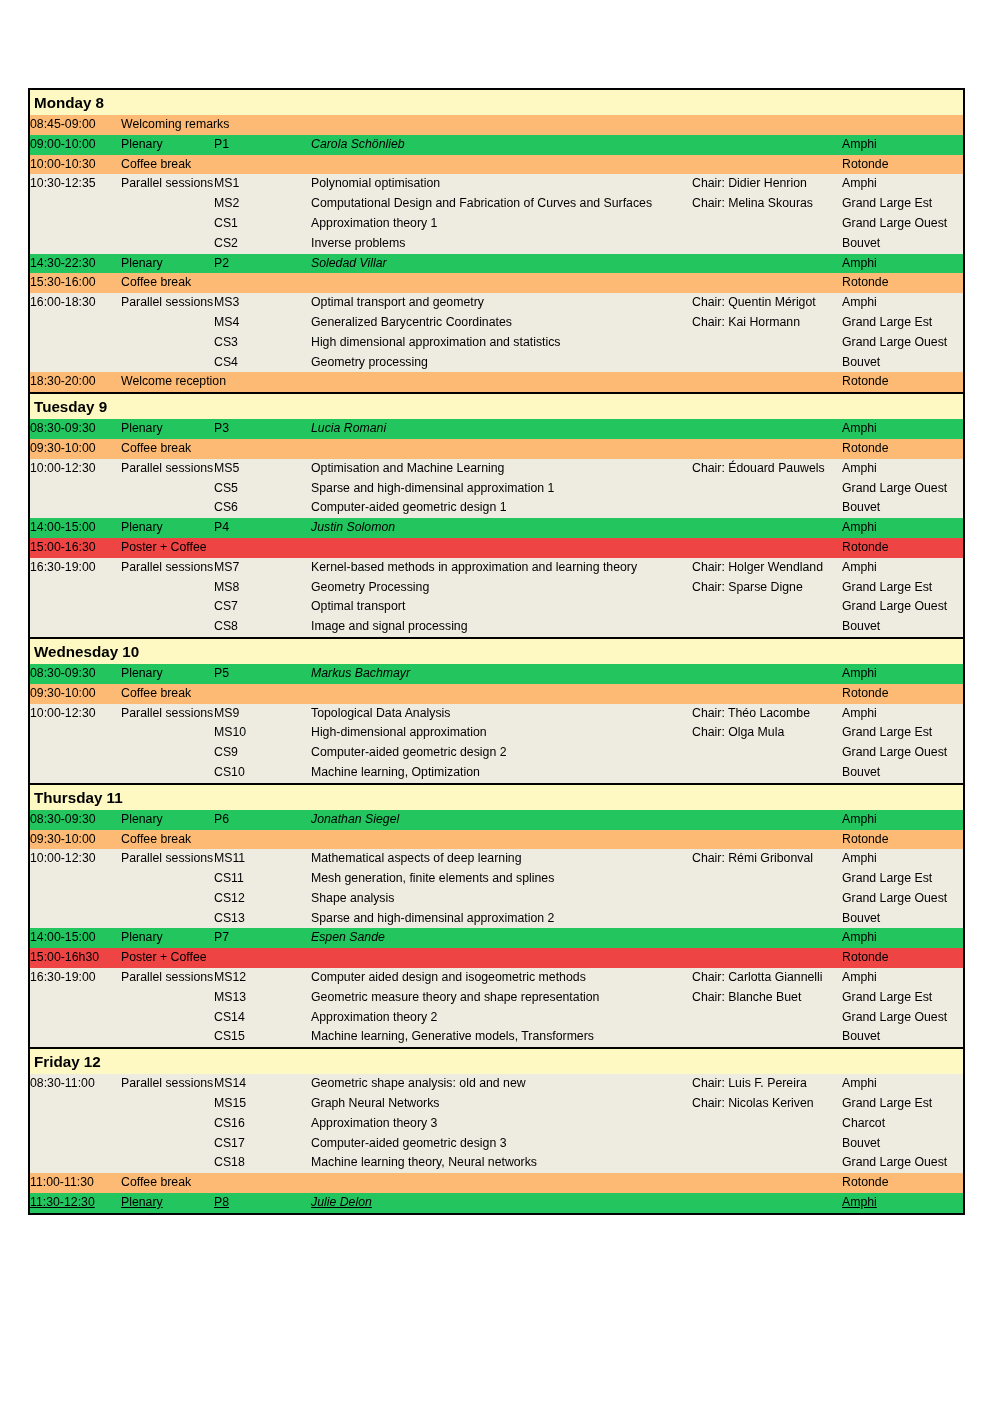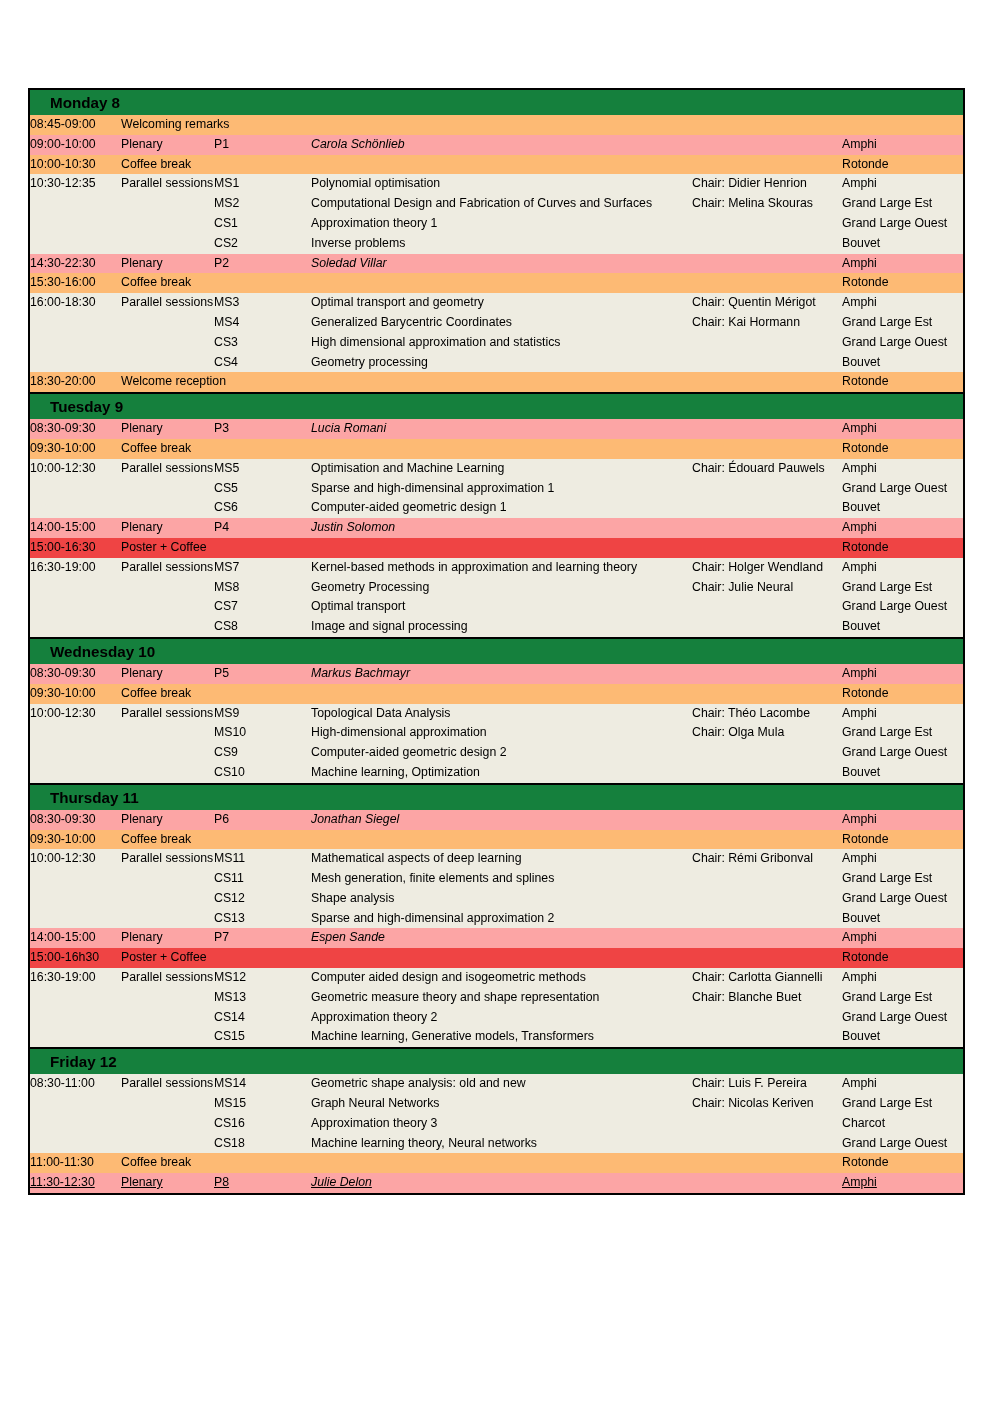--- a/index.html
+++ b/index.html
@@ -39,33 +39,33 @@
   
   col.c-time  { width: 92px; }
   col.c-type  { width: 93px; }
   col.c-code  { width: 97px; }
   col.c-title { width: 381px; }
   col.c-chair { width: 150px; }
   col.c-room  { width: 122px; }
 
   
   tr.day-header td {
-    background: #15803d;
+    background: #fef9c3;
     font-weight: bold;
     font-size: 15.2px;
     line-height: 25px;
     height: 25px;
-    padding-left: 20px;
+    padding-left: 4px;
     border-top: 2.5px solid #000;
   }
   tr.day-header.first td { border-top: 2.5px solid #000; }
 
   
   tr.tone-grey   td { background: #fdba74; }
-  tr.tone-blue   td { background: #fca5a5; }
+  tr.tone-blue   td { background: #22c55e; }
   tr.tone-cream  td { background: #eeece1; }
   tr.tone-peach  td { background: #ef4444; }
 
   td.cell-time  { padding-left: 4px; }
   td.cell-type  { padding-left: 2px; }
   td.cell-code  { padding-left: 2px; }
   td.cell-title { padding-left: 2px; }
   td.cell-chair { padding-left: 2px; }
   td.cell-room  { padding-left: 2px; }
 
@@ -268,21 +268,21 @@
           <td class="cell-code">MS7</td>
           <td class="cell-title">Kernel-based methods in approximation and learning theory</td>
           <td class="cell-chair">Chair: Holger Wendland</td>
           <td class="cell-room">Amphi</td>
         </tr>
         <tr class="tone-cream">
           <td class="cell-time"></td>
           <td class="cell-type"></td>
           <td class="cell-code">MS8</td>
           <td class="cell-title">Geometry Processing</td>
-          <td class="cell-chair">Chair: Julie Neural</td>
+          <td class="cell-chair">Chair: Sparse Digne</td>
           <td class="cell-room">Grand Large Est</td>
         </tr>
         <tr class="tone-cream">
           <td class="cell-time"></td>
           <td class="cell-type"></td>
           <td class="cell-code">CS7</td>
           <td class="cell-title">Optimal transport</td>
           <td class="cell-chair"></td>
           <td class="cell-room">Grand Large Ouest</td>
         </tr>
@@ -467,20 +467,28 @@
           <td class="cell-time"></td>
           <td class="cell-type"></td>
           <td class="cell-code">CS16</td>
           <td class="cell-title">Approximation theory 3</td>
           <td class="cell-chair"></td>
           <td class="cell-room">Charcot</td>
         </tr>
         <tr class="tone-cream">
           <td class="cell-time"></td>
           <td class="cell-type"></td>
+          <td class="cell-code">CS17</td>
+          <td class="cell-title">Computer-aided geometric design 3</td>
+          <td class="cell-chair"></td>
+          <td class="cell-room">Bouvet</td>
+        </tr>
+        <tr class="tone-cream">
+          <td class="cell-time"></td>
+          <td class="cell-type"></td>
           <td class="cell-code">CS18</td>
           <td class="cell-title">Machine learning theory, Neural networks</td>
           <td class="cell-chair"></td>
           <td class="cell-room">Grand Large Ouest</td>
         </tr>
         <tr class="tone-grey">
           <td class="cell-time">11:00-11:30</td>
           <td class="cell-type">Coffee break</td>
           <td class="cell-code"></td>
           <td class="cell-title"></td>

